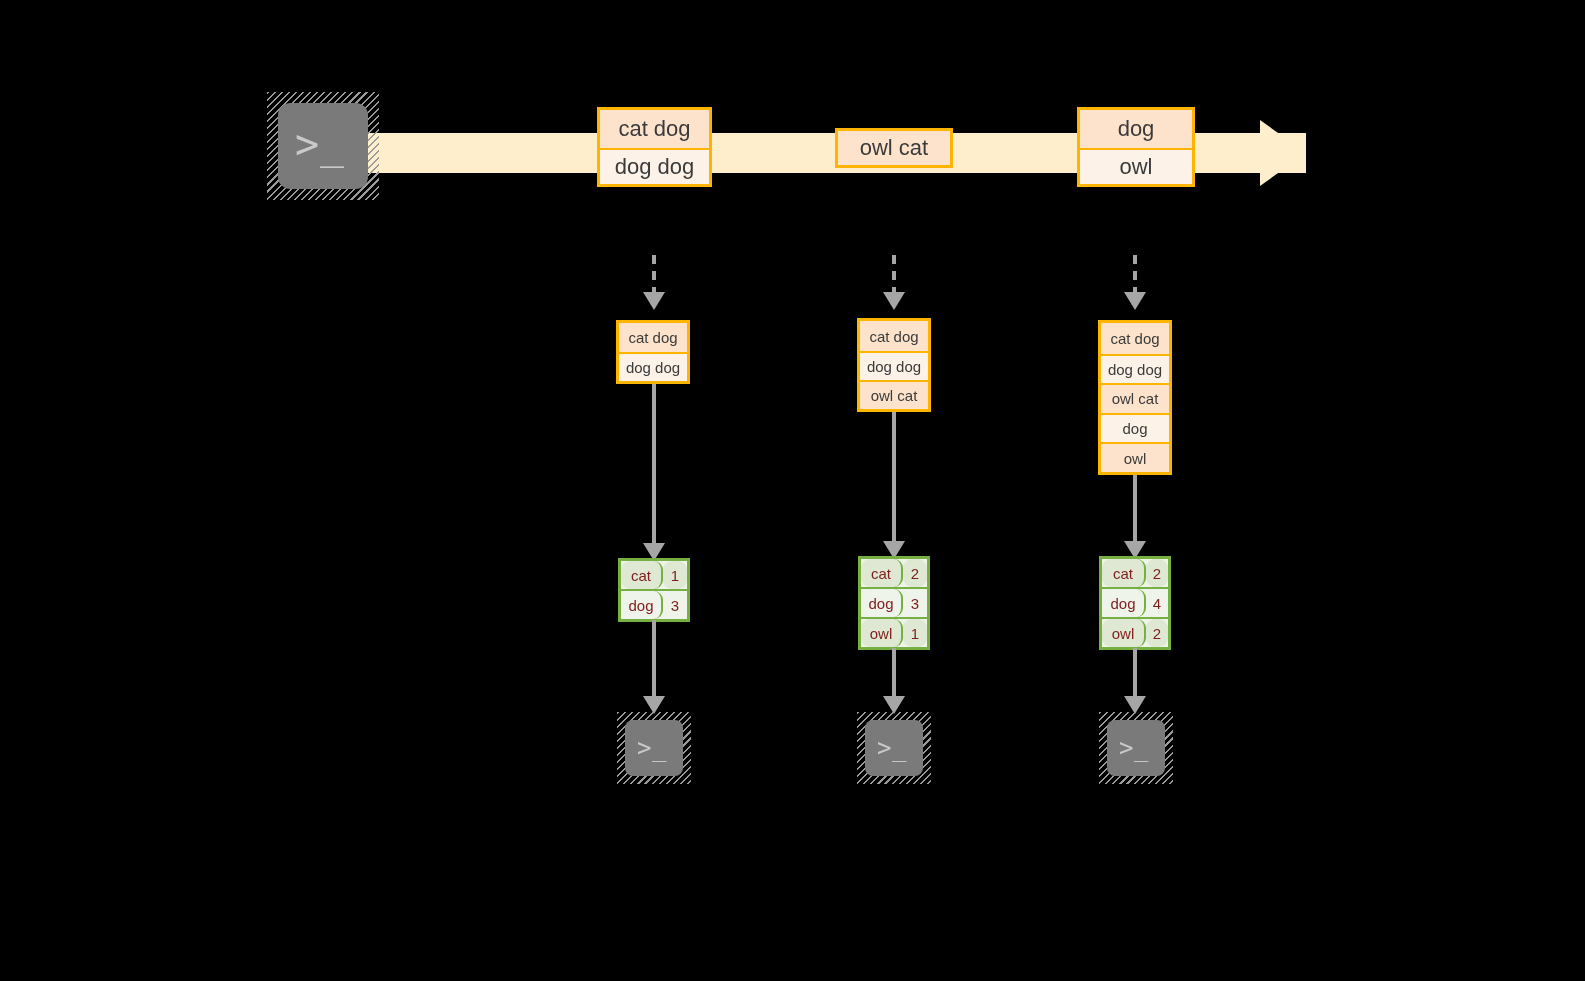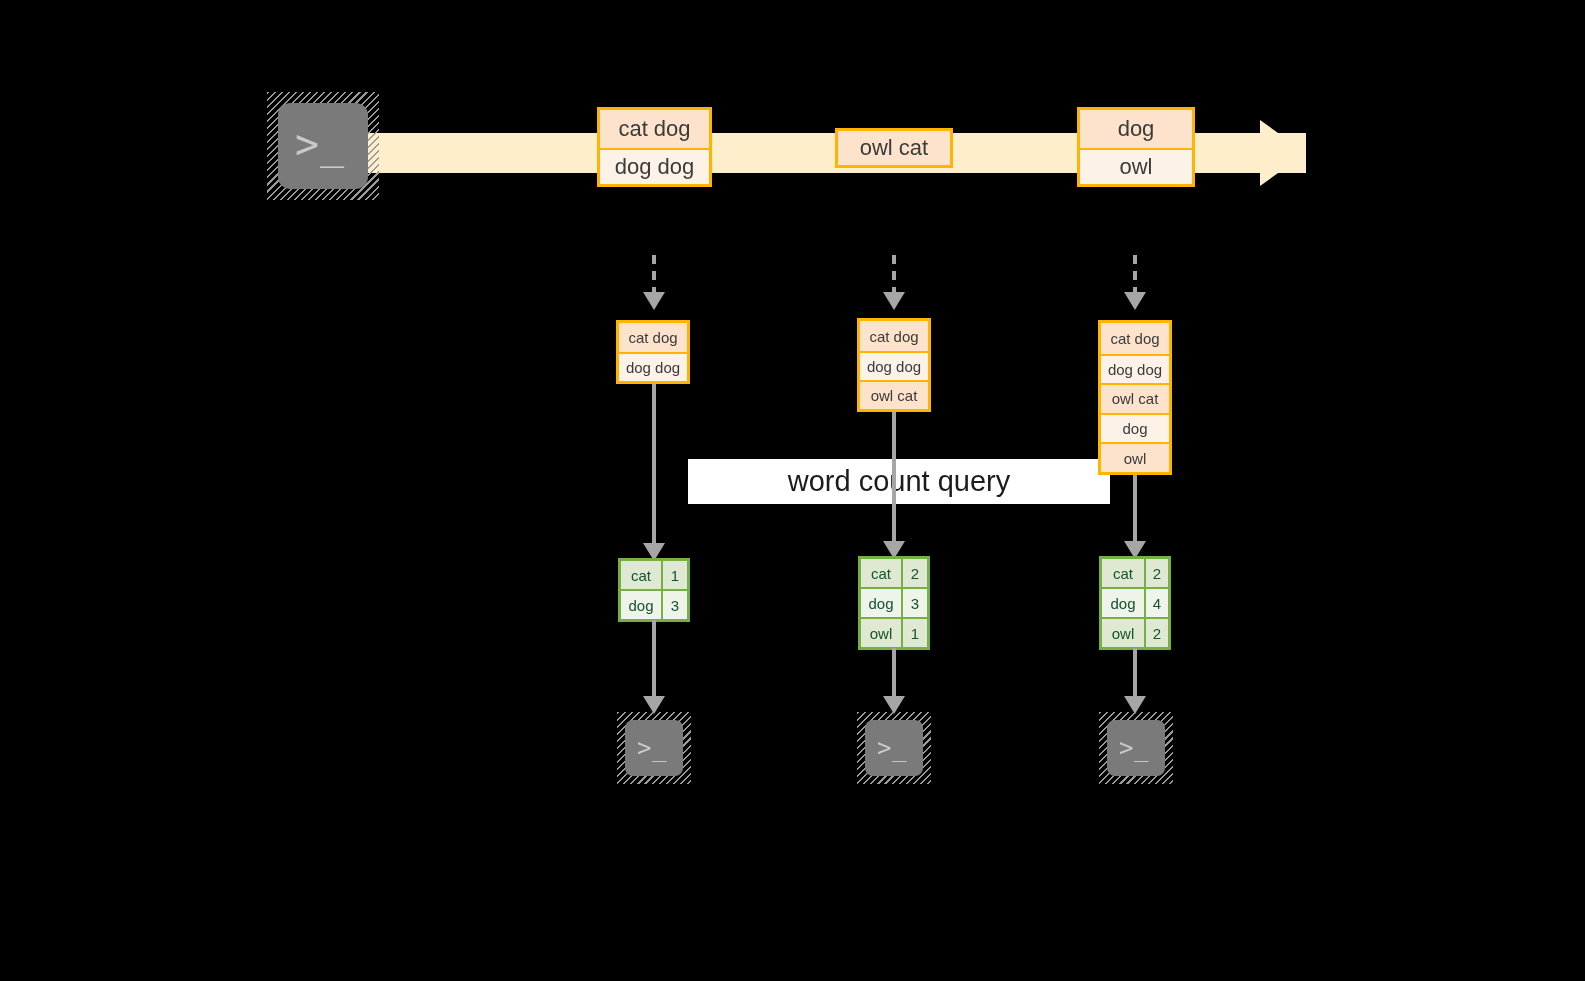--- a/index.html
+++ b/index.html
@@ -93,22 +93,23 @@
     box-sizing: border-box;
     display: flex;
     flex: 1 1 0;
   }
   .gbox .grow + .grow { border-top: 2px solid #76b043; }
   .gbox .gcell {
     box-sizing: border-box;
     display: flex;
     align-items: center;
     justify-content: center;
-    color: #14532d;
+    color: #7f1d1d;
     white-space: nowrap;
+    border-radius: 9px;
   }
   .gbox .gcell.key { border-right: 2px solid #76b043; }
   .grow.fill-dark .gcell { background: #dee8d2; }
   .grow.fill-light .gcell { background: #eff4ea; }
 
   
   .conn {
     position: absolute;
     background: #a6a6a6;
     width: 4px;
@@ -171,23 +172,20 @@
 
   <div class="conn dashed" style="left:652px; top:255px; height:40px;"></div>
   <div class="arrowhead" style="left:643px; top:292px;"></div>
 
   <div class="conn dashed" style="left:892px; top:255px; height:40px;"></div>
   <div class="arrowhead" style="left:883px; top:292px;"></div>
 
   <div class="conn dashed" style="left:1133px; top:255px; height:40px;"></div>
   <div class="arrowhead" style="left:1124px; top:292px;"></div>
 
-  <div class="qlabel" style="left:688px; top:459px; width:422px; height:45px; font-size:29px;">
-    <span>word count query</span>
-  </div>
 
   <div class="conn" style="left:652px; top:384px; height:165px;"></div>
   <div class="arrowhead" style="left:643px; top:543px;"></div>
 
   <div class="obox" style="left:616px; top:320px; width:74px; height:64px; font-size:15px;">
     <div class="row fill-dark" style="height:30px;">cat dog</div>
     <div class="row fill-light" style="height:29px;">dog dog</div>
   </div>
 
   <div class="gbox" style="left:618px; top:558px; width:72px; height:64px; font-size:15px;">

